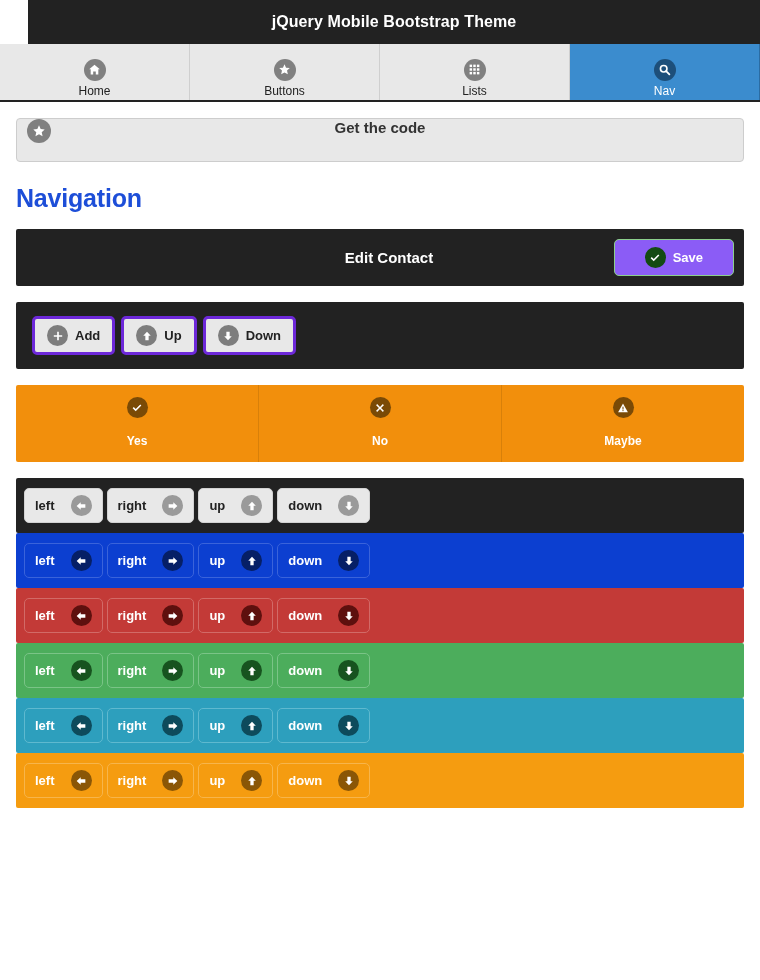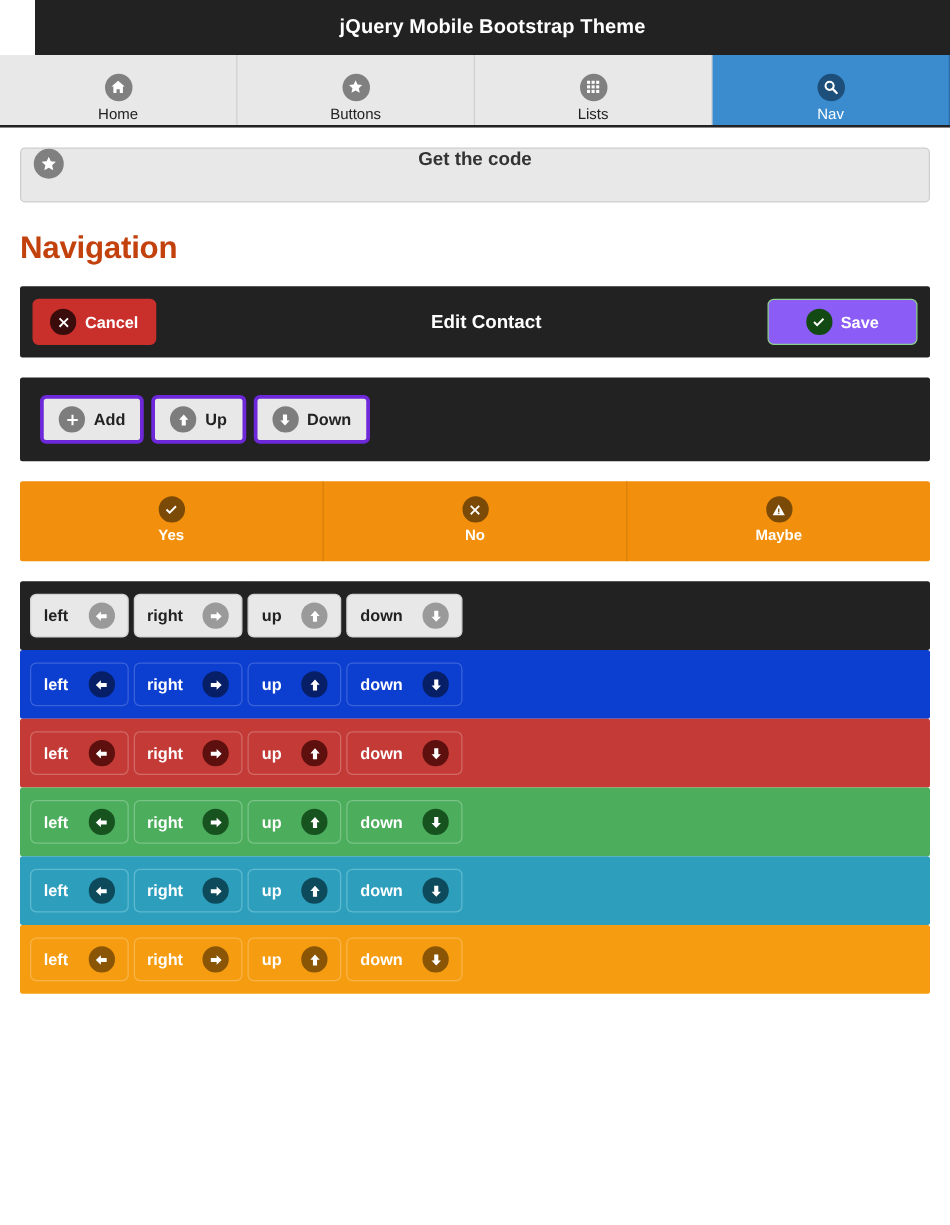--- a/index.html
+++ b/index.html
@@ -89,21 +89,21 @@
     font-weight: bold;
     color: #333333;
     pointer-events: none;
   }
 
   
   h2.page-title {
     margin: 22px 0 16px 0;
     font-size: 25px;
     font-weight: bold;
-    color: #c2410c;
+    color: #1d4ed8;
     letter-spacing: -.2px;
   }
 
   
   .bar {
     background: #222222;
     border-radius: 2px;
     position: relative;
     display: flex;
     align-items: center;
@@ -178,21 +178,21 @@
     background: #f28f0c;
     border-radius: 2px;
     overflow: hidden;
   }
   .navbar-item {
     flex: 1 1 0;
     display: flex;
     flex-direction: column;
     align-items: center;
     justify-content: space-between;
-    gap: 3px;
+    gap: 16px;
     padding: 12px 0 14px 0;
     color: #ffffff;
     font-size: 12px;
     font-weight: bold;
     border-right: 1px solid #d8800a;
     cursor: pointer;
     min-height: 58px;
   }
   .navbar-item:last-child { border-right: none; }
   .navbar-item .ico-circle {
@@ -312,28 +312,20 @@
       <svg width="14" height="14" viewBox="0 0 16 16">
           <path fill="#fff" d="M8 1.5 9.9 5.7 14.5 6.2l-3.4 3.1 1 4.6L8 11.6l-4.1 2.3 1-4.6L1.5 6.2 6.1 5.7z"></path>
         </svg>
     </span>
     <span class="coll-title">Get the code</span>
   </div>
 
   <h2 class="page-title">Navigation</h2>
 
   <div class="bar">
-    <div class="btn btn-cancel">
-      <span class="ico-circle">
-        <svg width="12" height="12" viewBox="0 0 16 16">
-          <path fill="#fff" d="M4.2 2.8 8 6.6l3.8-3.8 1.4 1.4L9.4 8l3.8 3.8-1.4 1.4L8 9.4l-3.8 3.8-1.4-1.4L6.6 8 2.8 4.2z"></path>
-        </svg>
-      </span>
-      <span>Cancel</span>
-    </div>
     <span class="bar-title">Edit Contact</span>
     <div class="btn btn-save">
       <span class="ico-circle">
         <svg width="12" height="12" viewBox="0 0 16 16">
           <path fill="#fff" d="M6.3 12.3 2.2 8.2l1.5-1.5 2.6 2.6 6-6 1.5 1.5z"></path>
         </svg>
       </span>
       <span>Save</span>
     </div>
   </div>

